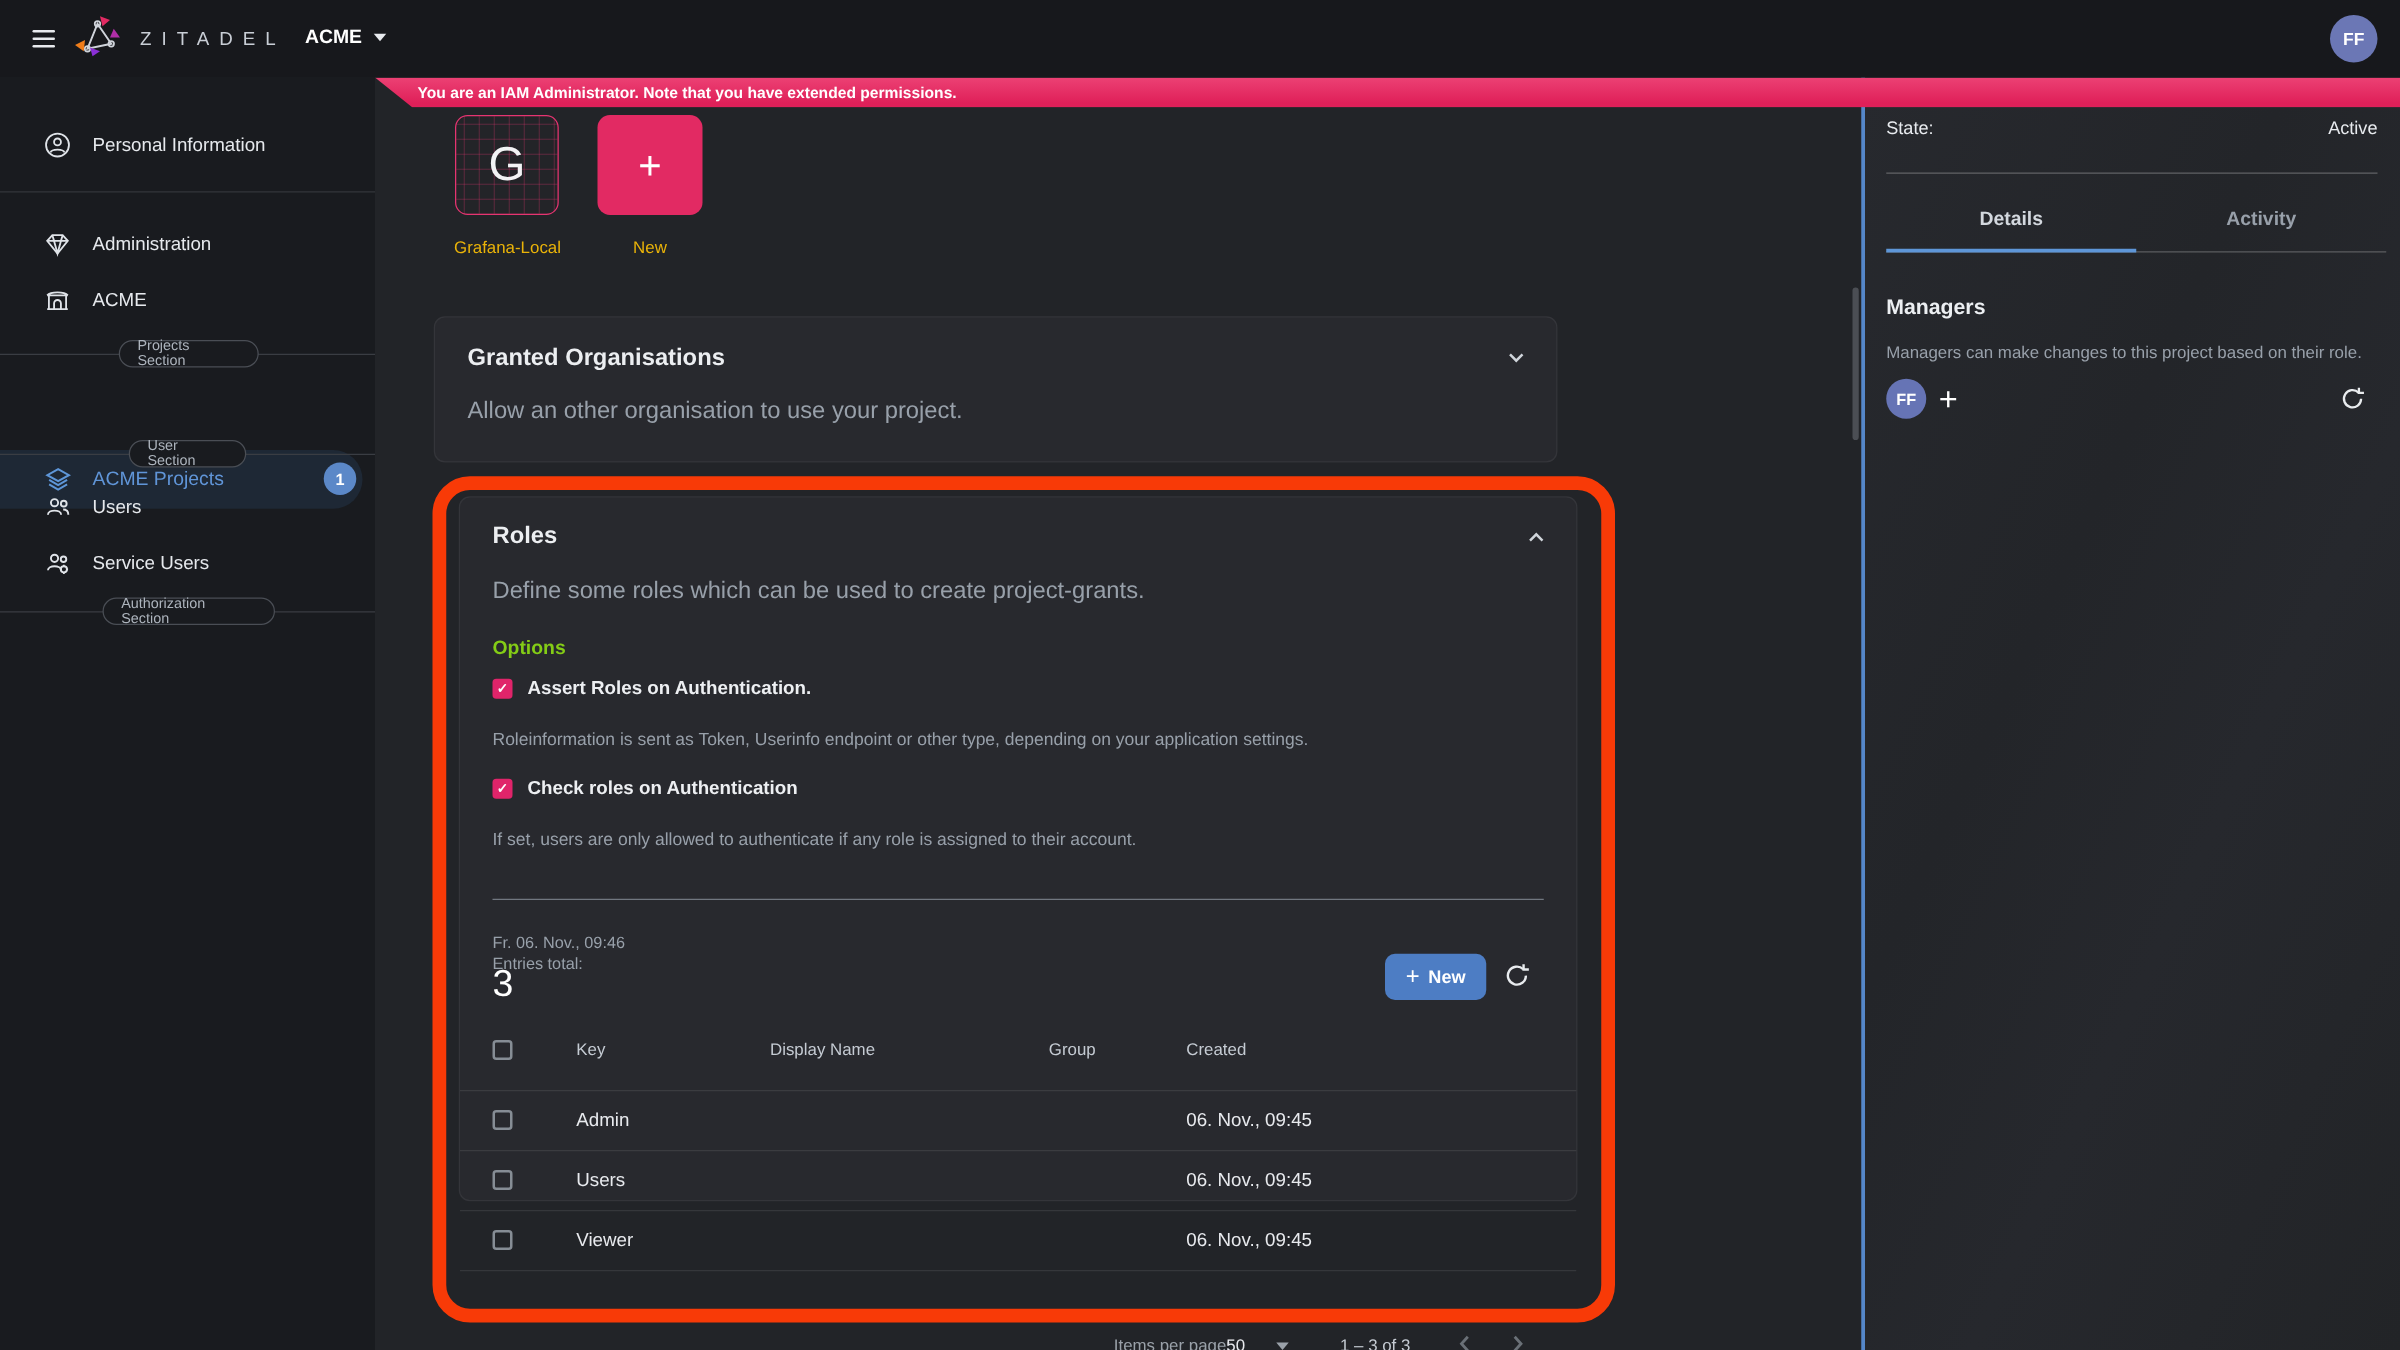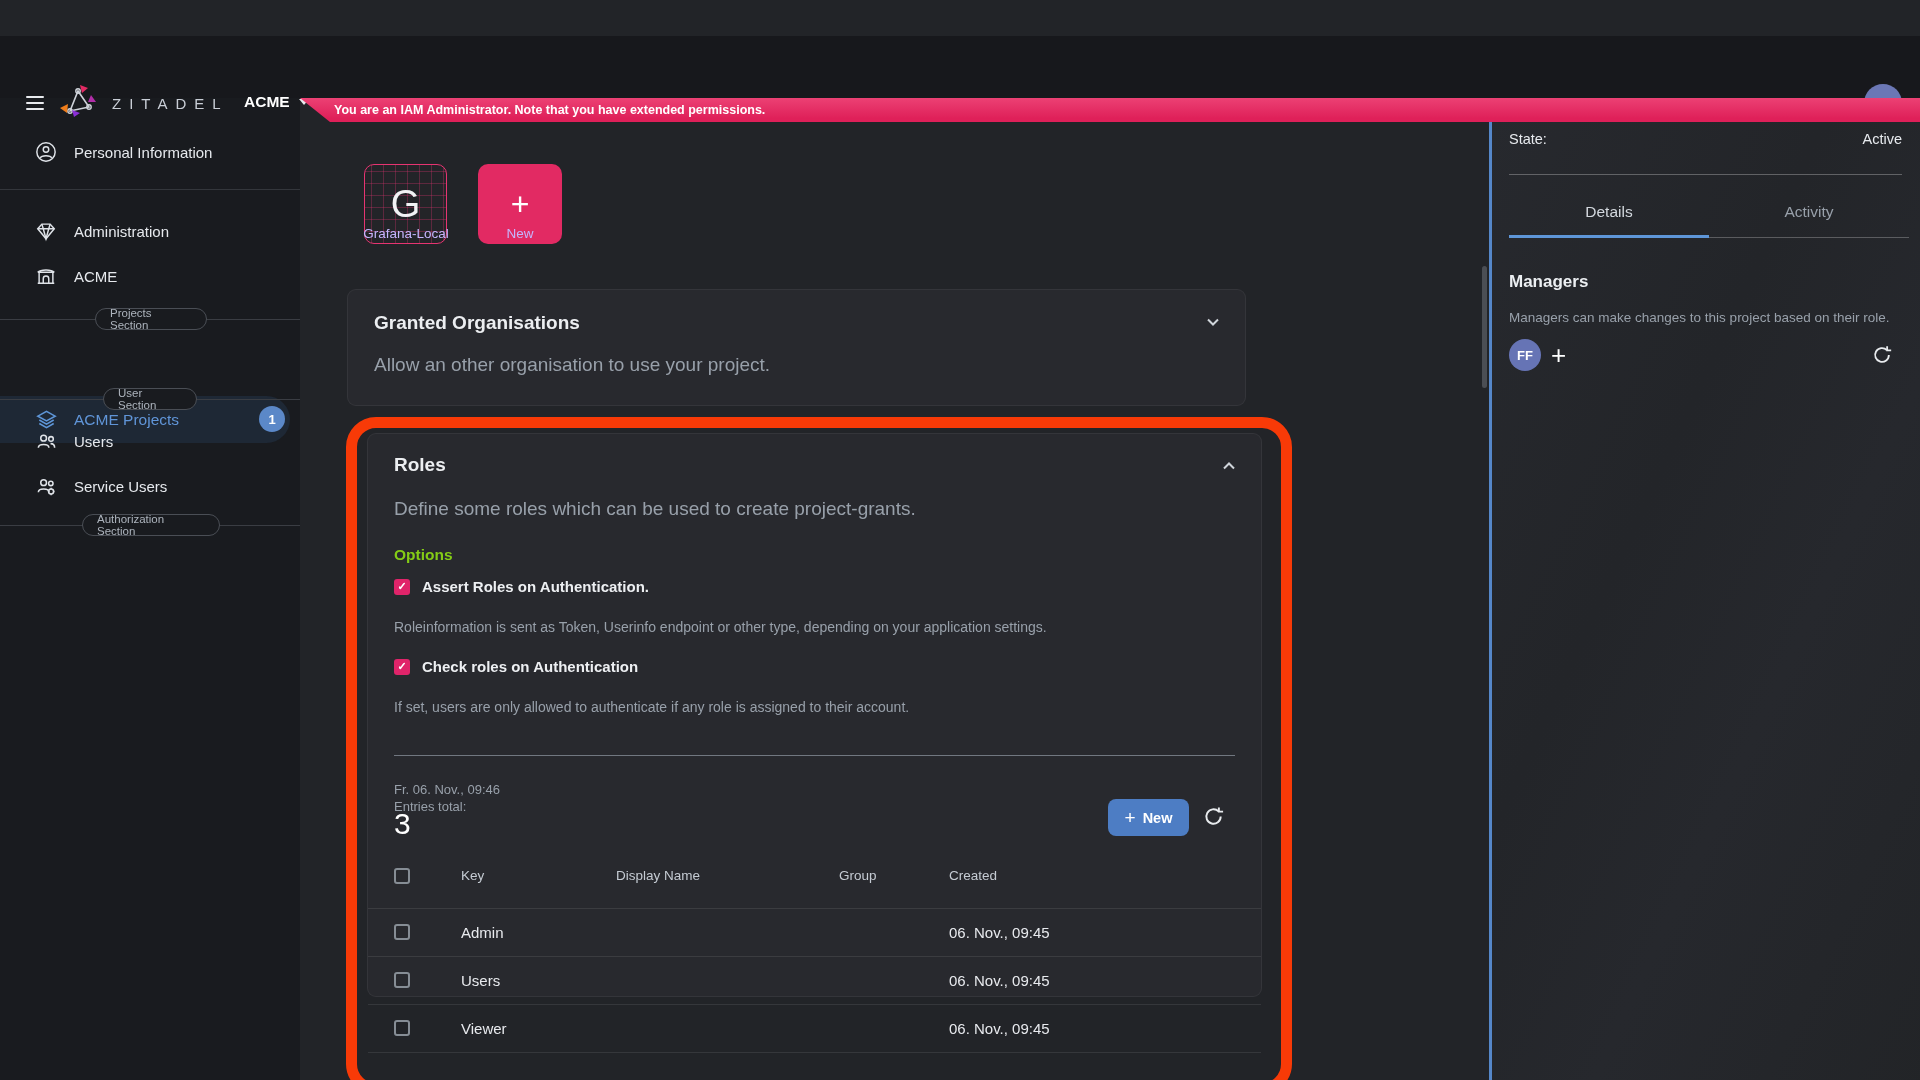--- a/index.html
+++ b/index.html
@@ -1,18 +1,18 @@
 <!DOCTYPE html>
 <html><head>
 <meta charset="utf-8">
 <style>
   * { margin:0; padding:0; box-sizing:border-box; }
   html,body { width:1920px; height:1080px; overflow:hidden; background:#222428;
               font-family:"Liberation Sans", sans-serif; }
-  .abs { position:absolute;margin-top:36px; }
+  .abs { position:absolute; }
   #stage { position:relative; width:1920px; height:1080px; background:#222428; }
 
   
   #topbar { left:0; top:0; width:1920px; height:62px; background:#17181c; z-index:30; }
   #hamburger { left:26px; top:24px; width:18px; height:14px; display:flex; flex-direction:column; justify-content:space-between; cursor:pointer; }
   #hamburger span { display:block; height:2px; background:#e8eaee; border-radius:1px; }
   #logo-mark { left:58px; top:11px; }
   #brand { left:112px; top:23px; font-size:15px; letter-spacing:8px; color:#c9ced6; font-weight:500; }
   #org-switcher { left:244px; top:21px; display:flex; align-items:center; gap:9px; cursor:pointer; }
   #org-switcher .org { font-size:15.5px; font-weight:700; color:#ffffff; }
@@ -40,21 +40,21 @@
   #nav-active { top:298px; height:47px; width:290px; background:#1e2835; border-radius:0 26px 26px 0; }
   #nav-active .ico { color:#5e96d8; }
   #nav-active .lbl { color:#6095d8; font-size:15.5px; }
   #nav-badge { position:absolute; left:259px; top:10px; width:26px; height:26px; border-radius:50%;
                background:#5b88c8; color:#fff; font-size:13px; font-weight:700; display:flex; align-items:center; justify-content:center; }
 
   
   #main { left:300px; top:62px; width:1189px; height:1018px; background:#222428; z-index:5; }
   #main-scrollthumb { left:1482px; top:230px; width:5px; height:122px; background:#4b4e54; border-radius:3px; z-index:12; }
 
-  .tile-label { position:absolute; font-size:13.5px; color:#c4b5fd; text-align:center; }
+  .tile-label { position:absolute; font-size:13.5px; color:#eab308; text-align:center; }
   #tile-grafana { left:364px; top:92px; width:83px; height:80px; border:1.5px solid #e63471; border-radius:10px;
                   background-color:#232428;
                   background-image:linear-gradient(rgba(230,52,113,.30) 1px, transparent 1px),
                                    linear-gradient(90deg, rgba(230,52,113,.30) 1px, transparent 1px);
                   background-size:12px 12px; background-position:6px 6px;
                   display:flex; align-items:center; justify-content:center; cursor:pointer; }
   #tile-grafana .g { color:#f2f3f5; font-size:38px; font-weight:300; }
   #tile-new { left:478px; top:92px; width:84px; height:80px; background:#e22a63; border-radius:10px;
               display:flex; align-items:center; justify-content:center; cursor:pointer; }
   #tile-new .plus { color:#fff; font-size:32px; font-weight:300; line-height:1; }
@@ -101,21 +101,21 @@
   #highlight { left:346px; top:381px; width:946px; height:677px; border:11px solid #f83a07; border-radius:30px;
                z-index:50; pointer-events:none; }
 
   
   #detail { left:1489px; top:62px; width:431px; height:1018px; z-index:8;
             background:linear-gradient(115deg,#27292e 0%, #232529 38%, #26282d 62%, #222427 100%);
             border-left:3px solid #5587c9; }
   #state-row { position:absolute; left:17px; right:18px; top:33px; display:flex; justify-content:space-between; }
   #state-row span { font-size:14.5px; color:#e8ebef; }
   #state-divider { position:absolute; left:17px; right:18px; top:76px; height:1px; background:rgba(255,255,255,0.28); }
-  .tab { position:absolute; top:105px; width:200px; text-align:center; font-size:15.5px; cursor:pointer; }
+  .tab { position:absolute; top:105px; width:200px; text-align:center; font-size:15.5px; cursor:pointer;font-weight:bold; }
   #tab-details { left:17px; color:#d3d8de; }
   #tab-activity { left:217px; color:#98a0aa; }
   #tabs-baseline { position:absolute; left:17px; width:400px; top:139px; height:1px; background:rgba(255,255,255,0.25); }
   #tab-underline { position:absolute; left:17px; width:200px; top:137px; height:3px; background:#5e96d8; }
   #managers-title { position:absolute; left:17px; top:174px; font-size:17px; font-weight:700; color:#eceff2; }
   #managers-desc { position:absolute; left:17px; top:212px; font-size:13.5px; color:#98a0aa; }
   #manager-avatar { left:17px; top:241px; width:32px; height:32px; font-size:13px; position:absolute; }
   #manager-add { position:absolute; left:59px; top:243px; color:#fff; font-size:26px; font-weight:300; cursor:pointer; line-height:28px; }
   #managers-refresh { position:absolute; left:379px; top:246px; }
 

